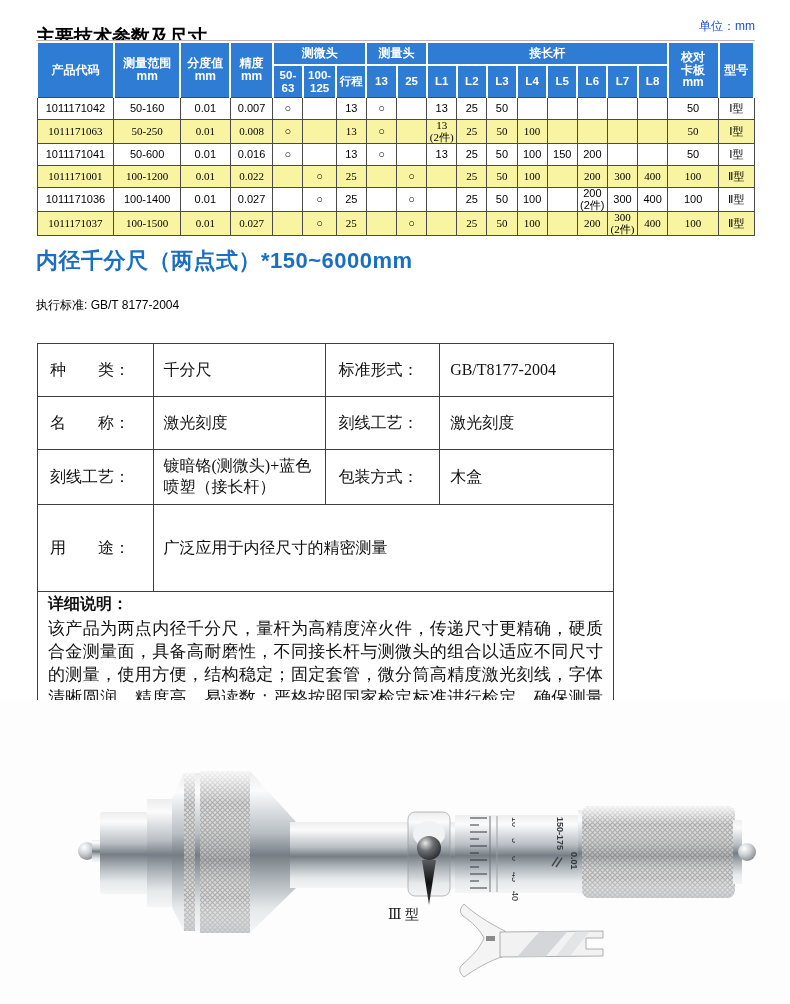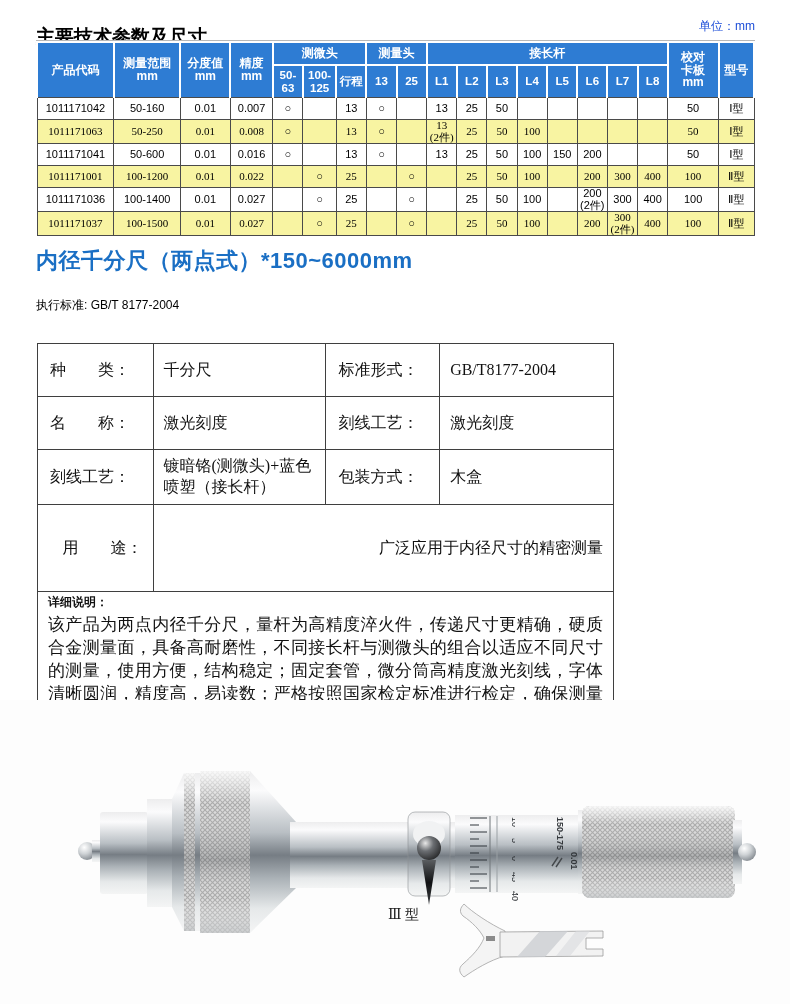--- a/index.html
+++ b/index.html
@@ -32,23 +32,23 @@
   .standard-line{position:absolute;left:36px;top:297px;font-size:12px;color:#000;}
 
   
   table.spec{position:absolute;left:37px;top:343px;width:577px;border-collapse:collapse;
       font-family:"Liberation Serif","DejaVu Serif",serif;}
   table.spec td{border:1px solid #3f3f3f;font-size:16px;color:#111;vertical-align:middle;
       padding:2px 10px;background:#fff;}
   table.spec td.lab{padding-left:12px;}
   tr.spec-r1 td,tr.spec-r2 td{height:48px;}
   tr.spec-r3 td{height:50px;}
-  tr.spec-r4 td{height:82px;text-align:right;}
+  tr.spec-r4 td{height:82px;}
   td.detail-cell{height:121px;vertical-align:top;padding:6px 12px;}
-  .detail-title{font-weight:bold;font-size:12px;margin:0 0 2px 0;}
+  .detail-title{font-weight:bold;font-size:16px;margin:0 0 2px 0;}
   .detail-text{font-size:17px;line-height:23px;margin:0;text-align:justify;}
 
   
   .photo-svg{position:absolute;left:0;top:700px;}
   .photo-label{font-family:"Liberation Serif","DejaVu Serif",serif;font-size:14px;fill:#1c1c1c;}
   .scale-num{font-family:"Liberation Sans","DejaVu Sans",sans-serif;font-size:9px;fill:#2c3034;}
   .sleeve-txt{font-family:"Liberation Sans","DejaVu Sans",sans-serif;font-size:9px;fill:#34383c;font-weight:bold;}
 </style>
 </head>
 <body>

